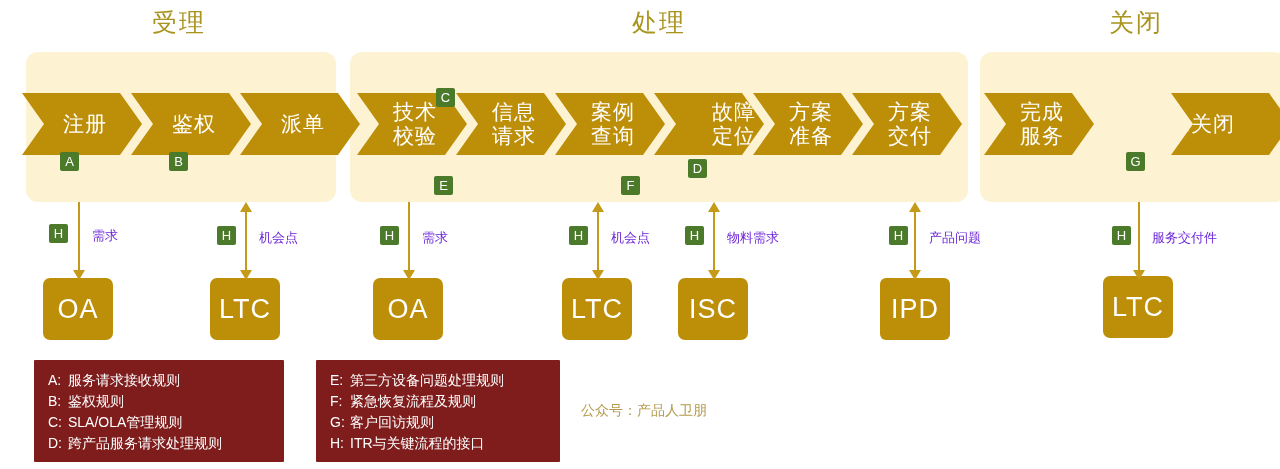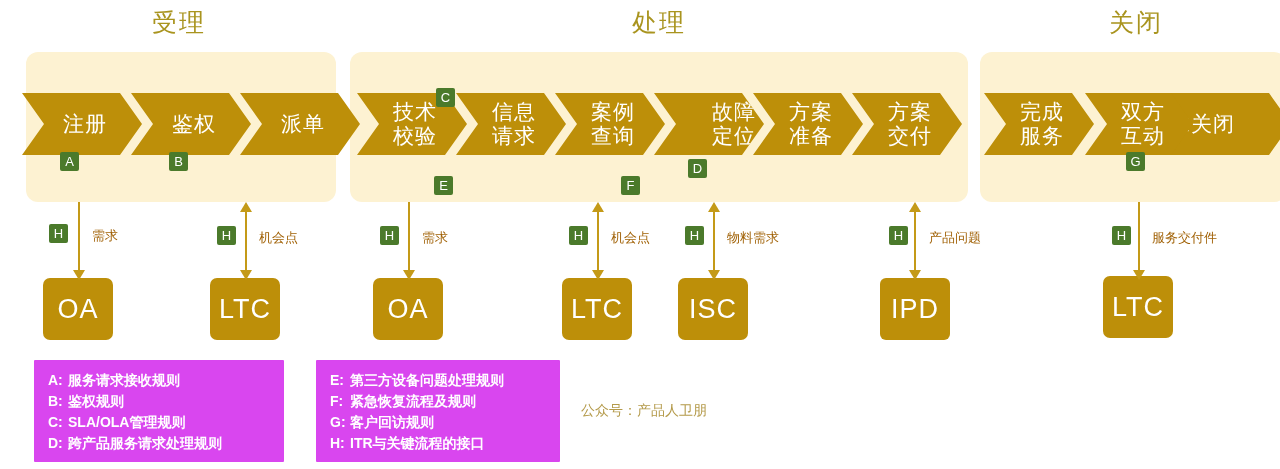--- a/index.html
+++ b/index.html
@@ -69,44 +69,43 @@
     border-left:6px solid transparent;
     border-right:6px solid transparent;
     z-index:3;
   }
   .arrowhead.down{border-top:10px solid #c49a18;}
   .arrowhead.up{border-bottom:10px solid #c49a18;}
 
   .conn-label{
     position:absolute;
     font-size:13px;
-    color:#a16207;
+    color:#6d28d9;
     white-space:nowrap;
   }
 
   
   .sysbox{
     position:absolute;
     background:#bd8f09;
     border-radius:7px;
     color:#ffffff;
     display:flex;align-items:center;justify-content:center;
     font-size:27px;
     letter-spacing:1px;
   }
 
   
   .legend{
     position:absolute;
-    background:#d946ef;
+    background:#7f1d1d;
     color:#ffffff;
     box-sizing:border-box;
     padding:10px 2px 8px 14px;
     border-radius:1px;
-    font-weight:bold;
   }
   .legend .row{
     font-size:14px;
     line-height:21px;
     white-space:nowrap;
   }
   .legend .row .k{display:inline-block;width:20px;}
 
   .footer-note{
     position:absolute;
@@ -186,26 +185,20 @@
 
   <div class="badge" style="left:420px;top:88px;">C</div>
   <div class="badge" style="left:418px;top:176px;">E</div>
   <div class="badge" style="left:605px;top:176px;">F</div>
   <div class="badge" style="left:672px;top:159px;">D</div>
 
   <div class="chev" style="left:968px;top:93px;width:110px;height:62px;">
     <div>
       <span>完成</span>
       <span>服务</span>
-    </div>
-  </div>
-  <div class="chev" style="left:1069px;top:93px;width:110px;height:62px;">
-    <div>
-      <span>双方</span>
-      <span>互动</span>
     </div>
   </div>
   <div class="chev" style="left:1155px;top:93px;width:120px;height:62px;font-size:21px;padding-left:4px;">
     <div>
       <span style="position:relative;left:-38px;white-space:nowrap;">请求关闭</span>
     </div>
   </div>
 
   <div class="badge" style="left:1110px;top:152px;">G</div>
 

